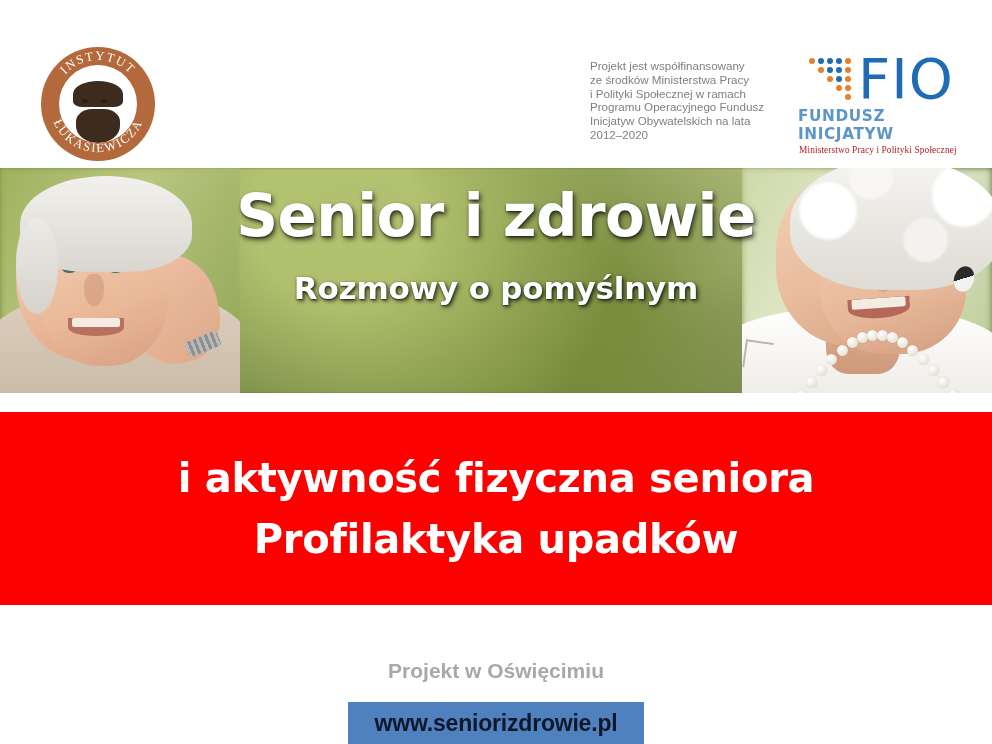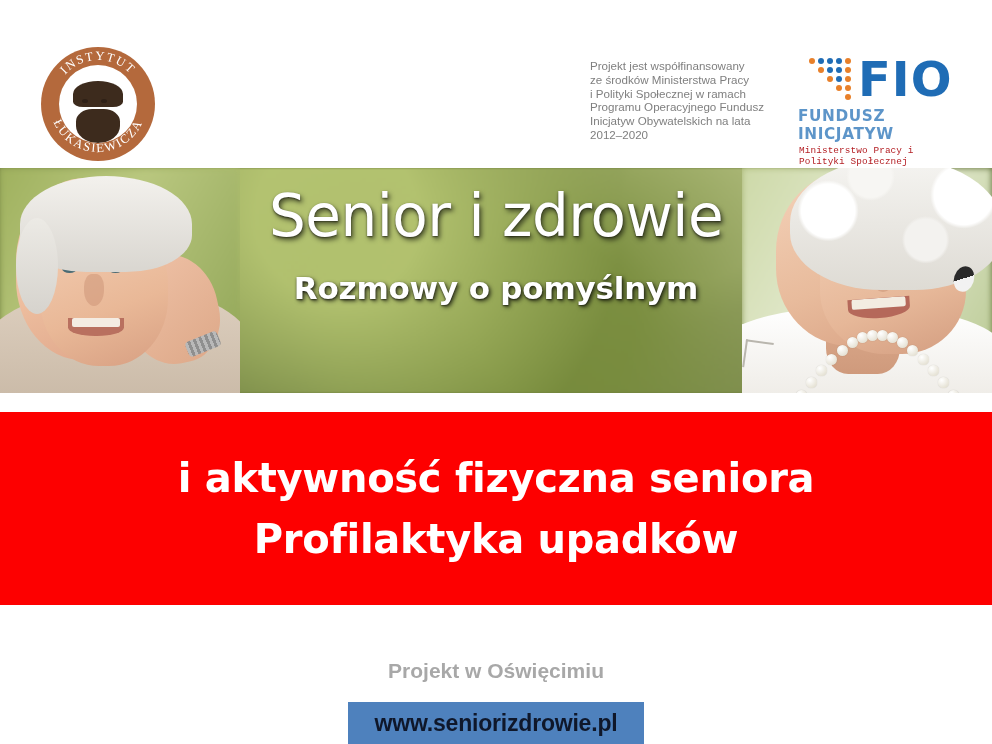--- a/index.html
+++ b/index.html
@@ -129,22 +129,22 @@
     width: 6px;
     height: 6px;
     border-radius: 50%;
     display: block;
   }
   .fio-word {
     position: absolute;
     left: 62px;
     top: -2px;
     font-family: "DejaVu Sans", sans-serif;
-    font-weight: 700;
-    font-size: 48px;
+    font-weight: 400;
+    font-size: 56px;
     letter-spacing: 1px;
     color: #1f6cb5;
     line-height: 52px;
   }
   .fio-line1 {
     position: absolute;
     left: 2px;
     top: 52px;
     font-family: "DejaVu Sans", sans-serif;
     font-size: 15px;
@@ -161,21 +161,21 @@
     font-family: "DejaVu Sans", sans-serif;
     font-size: 19px;
     font-weight: 700;
     letter-spacing: 0.4px;
     color: #1f6cb5;
   }
   .fio-line3 {
     position: absolute;
     left: 3px;
     top: 90px;
-    font-family: Liberation Mono, monospace;
+    font-family: Liberation Serif, serif;
     font-size: 9.4px;
     color: #b42025;
     letter-spacing: 0.1px;
   }
 
   
   .banner {
     position: absolute;
     left: 0;
     top: 168px;
@@ -436,21 +436,21 @@
   }
 
   
   .banner-title {
     position: absolute;
     left: 0;
     top: 16px;
     width: 992px;
     text-align: center;
     font-family: "DejaVu Sans", sans-serif;
-    font-weight: 400;
+    font-weight: 700;
     font-size: 58px;
     line-height: 64px;
     color: #ffffff;
     letter-spacing: -0.5px;
     text-shadow: 2px 3px 5px rgba(0,0,0,.62), 0 1px 2px rgba(0,0,0,.55);
   }
   .banner-sub {
     position: absolute;
     left: 0;
     top: 98px;

